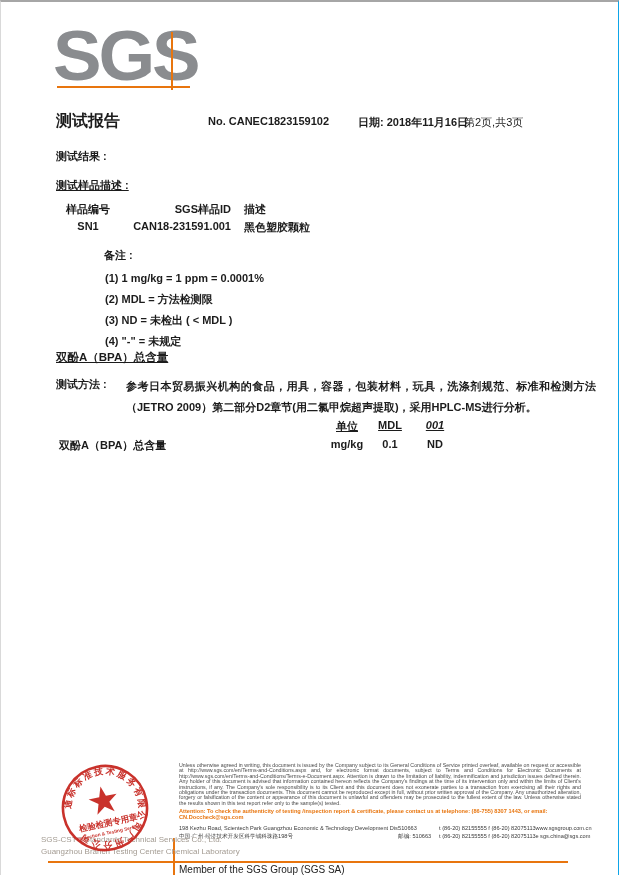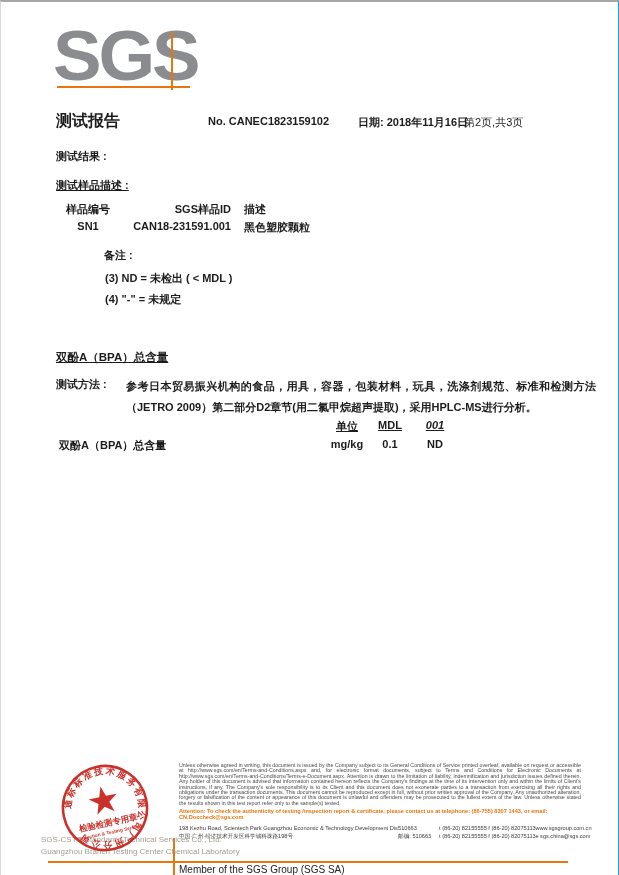--- a/index.html
+++ b/index.html
@@ -79,20 +79,22 @@
 
   <div class="abs b col1 srow-h">样品编号</div>
   <div class="abs b col2 srow-h">SGS样品ID</div>
   <div class="abs b col3 srow-h">描述</div>
   <div class="abs b col1 srow-v">SN1</div>
   <div class="abs b col2 srow-v">CAN18-231591.001</div>
   <div class="abs b col3 srow-v">黑色塑胶颗粒</div>
 
   <div class="abs b remarks-label">备注 :</div>
   <div class="abs remark-list">
+    <div>(1) 1 mg/kg = 1 ppm = 0.0001%</div>
+    <div>(2) MDL = 方法检测限</div>
     <div>(3) ND = 未检出 ( &lt; MDL )</div>
     <div>(4) "-" = 未规定</div>
   </div>
 
   <div class="abs b u bpa-heading">双酚A（BPA）总含量</div>
   <div class="abs b method-label">测试方法 :</div>
   <div class="abs method-text">参考日本贸易振兴机构的食品，用具，容器，包装材料，玩具，洗涤剂规范、标准和检测方法（JETRO 2009）第二部分D2章节(用二氯甲烷超声提取)，采用HPLC-MS进行分析。</div>
 
   <div class="abs b u rcol-unit rrow-h">单位</div>
   <div class="abs b u rcol-mdl rrow-h">MDL</div>

